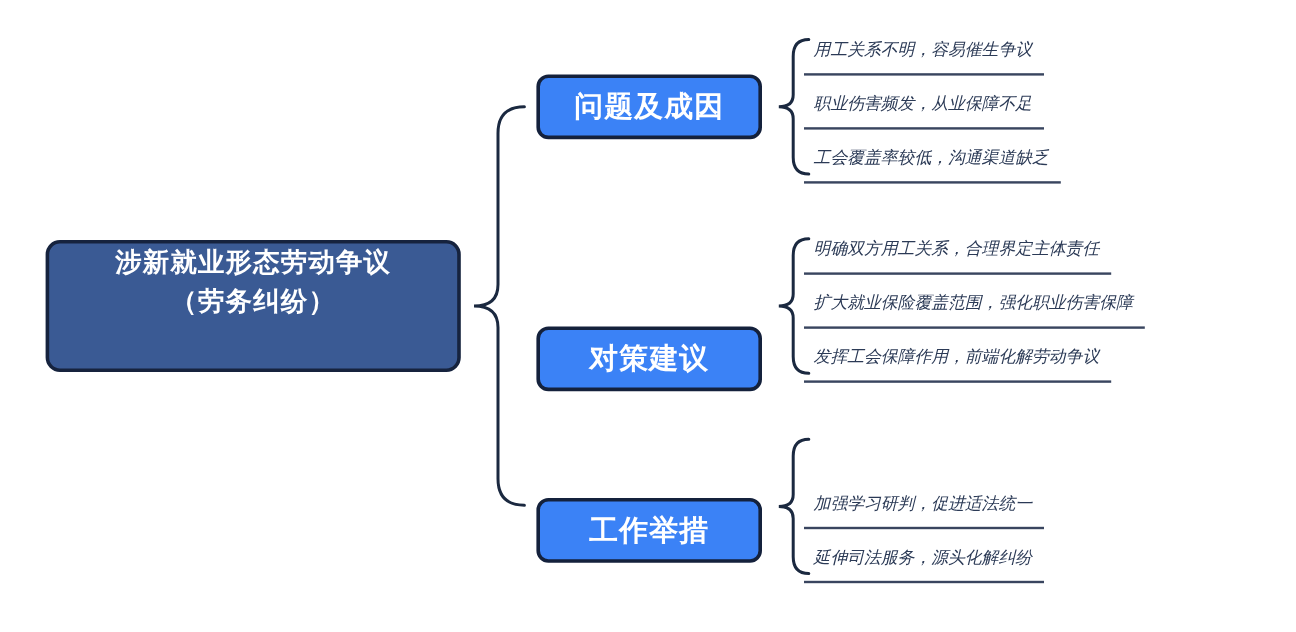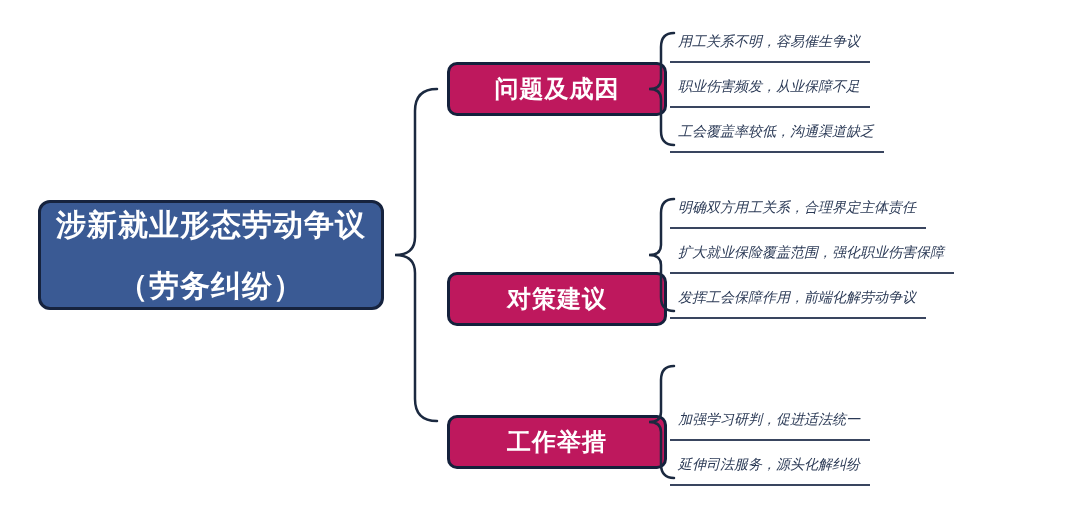--- a/index.html
+++ b/index.html
@@ -20,36 +20,36 @@
     left: 38px;
     top: 200px;
     width: 346px;
     height: 110px;
     box-sizing: border-box;
     background: #3a5a94;
     border: 3px solid #16233e;
     border-radius: 12px;
     color: #ffffff;
     font-weight: bold;
-    font-size: 30px;
+    font-size: 22px;
     line-height: 1.45;
     letter-spacing: 1px;
     display: flex;
     flex-direction: column;
     align-items: center;
-    justify-content: space-between;
+    justify-content: flex-start;
     text-align: center;
   }
   .branch-node {
     position: absolute;
     left: 447px;
-    width: 220px;
+    width: 188px;
     height: 54px;
     box-sizing: border-box;
-    background: #be185d;
+    background: #3b82f6;
     border: 3px solid #14213c;
     border-radius: 10px;
     color: #ffffff;
     font-weight: bold;
     font-size: 24px;
     letter-spacing: 1px;
     display: flex;
     align-items: center;
     justify-content: center;
     text-align: center;

